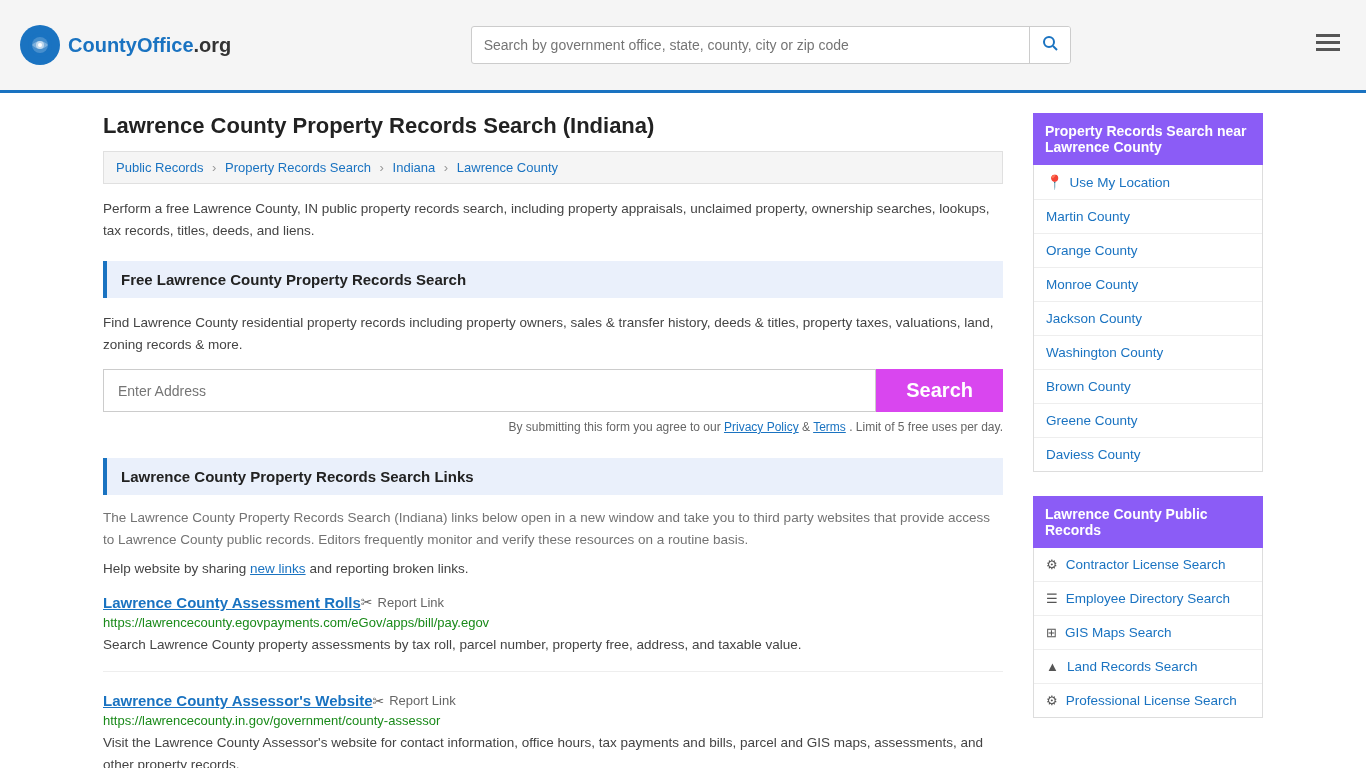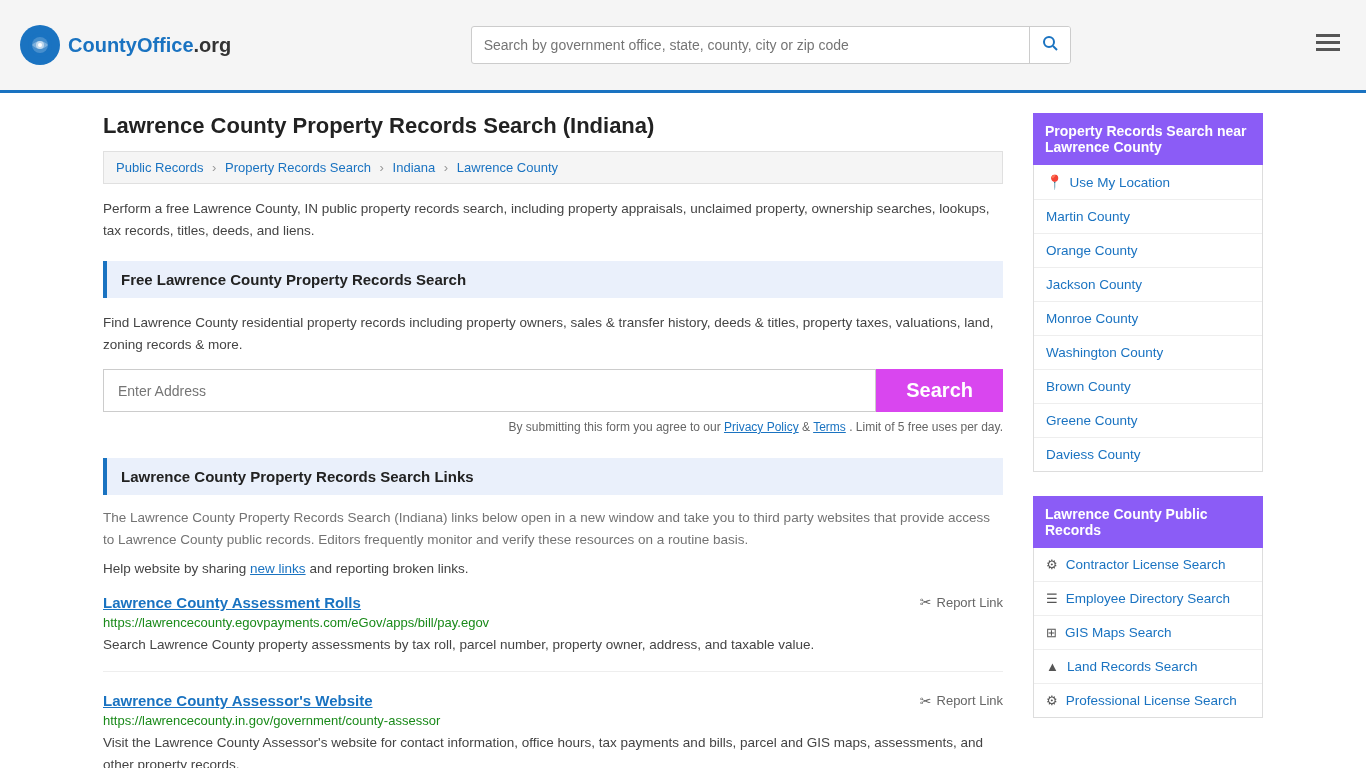--- a/index.html
+++ b/index.html
@@ -190,21 +190,20 @@
     }
 
     .record-link-item {
       margin-bottom: 20px;
       border-bottom: 1px solid #eee;
       padding-bottom: 16px;
     }
     .record-link-title-row {
       display: flex;
       align-items: center;
-      justify-content: space-between;
       margin-bottom: 4px;
     }
     .record-link-title {
       font-size: 15px;
       font-weight: bold;
       color: #1a73c1;
       text-decoration: underline;
       cursor: pointer;
     }
     .report-link-btn {
@@ -375,21 +374,21 @@
 
       <div class="record-link-item">
         <div class="record-link-title-row">
           <span class="record-link-title">Lawrence County Assessment Rolls</span>
           <div class="report-link-btn">
             <span class="scissors-icon"></span>
             <span>Report Link</span>
           </div>
         </div>
         <div class="record-link-url">https://lawrencecounty.egovpayments.com/eGov/apps/bill/pay.egov</div>
-        <p class="record-link-desc">Search Lawrence County property assessments by tax roll, parcel number, property owner, address, and taxable value.</p>
+        <p class="record-link-desc">Search Lawrence County property assessments by tax roll, parcel number, property free, address, and taxable value.</p>
       </div>
 
       <div class="record-link-item">
         <div class="record-link-title-row">
           <span class="record-link-title">Lawrence County Assessor's Website</span>
           <div class="report-link-btn">
             <span class="scissors-icon"></span>
             <span>Report Link</span>
           </div>
         </div>
@@ -411,24 +410,24 @@
           <span class="loc-dot">📍</span>
           <a href="#">Use My Location</a>
         </div>
         <div class="sidebar-list-item">
           <a href="#">Martin County</a>
         </div>
         <div class="sidebar-list-item">
           <a href="#">Orange County</a>
         </div>
         <div class="sidebar-list-item">
+          <a href="#">Monroe County</a>
+        </div>
+        <div class="sidebar-list-item">
           <a href="#">Jackson County</a>
-        </div>
-        <div class="sidebar-list-item">
-          <a href="#">Monroe County</a>
         </div>
         <div class="sidebar-list-item">
           <a href="#">Washington County</a>
         </div>
         <div class="sidebar-list-item">
           <a href="#">Brown County</a>
         </div>
         <div class="sidebar-list-item">
           <a href="#">Greene County</a>
         </div>

